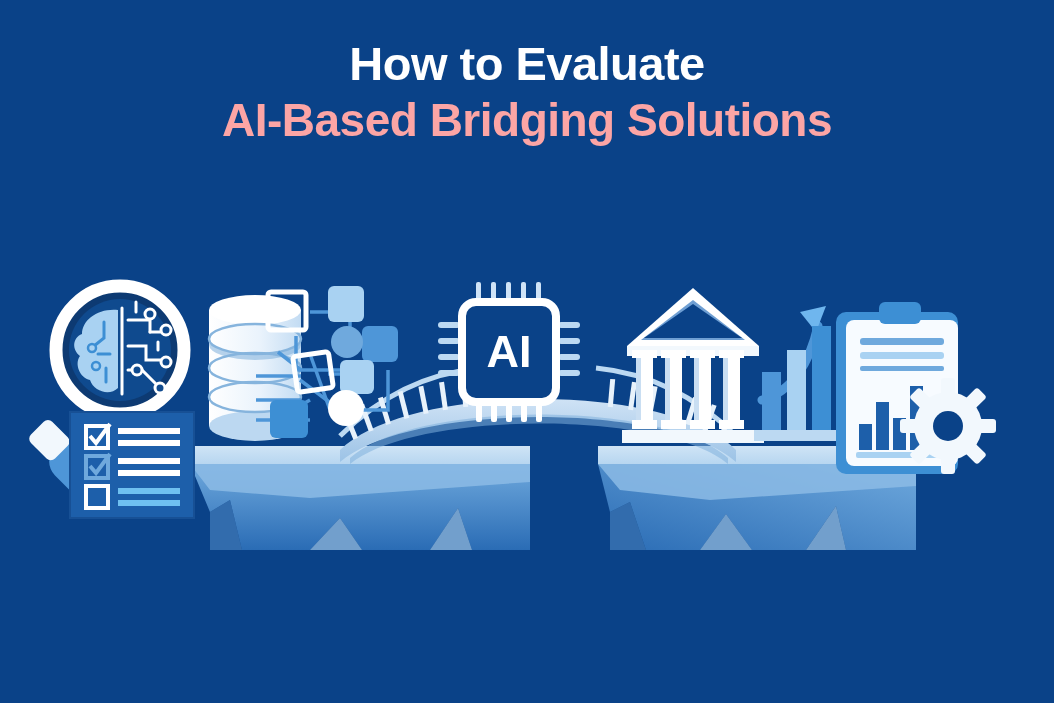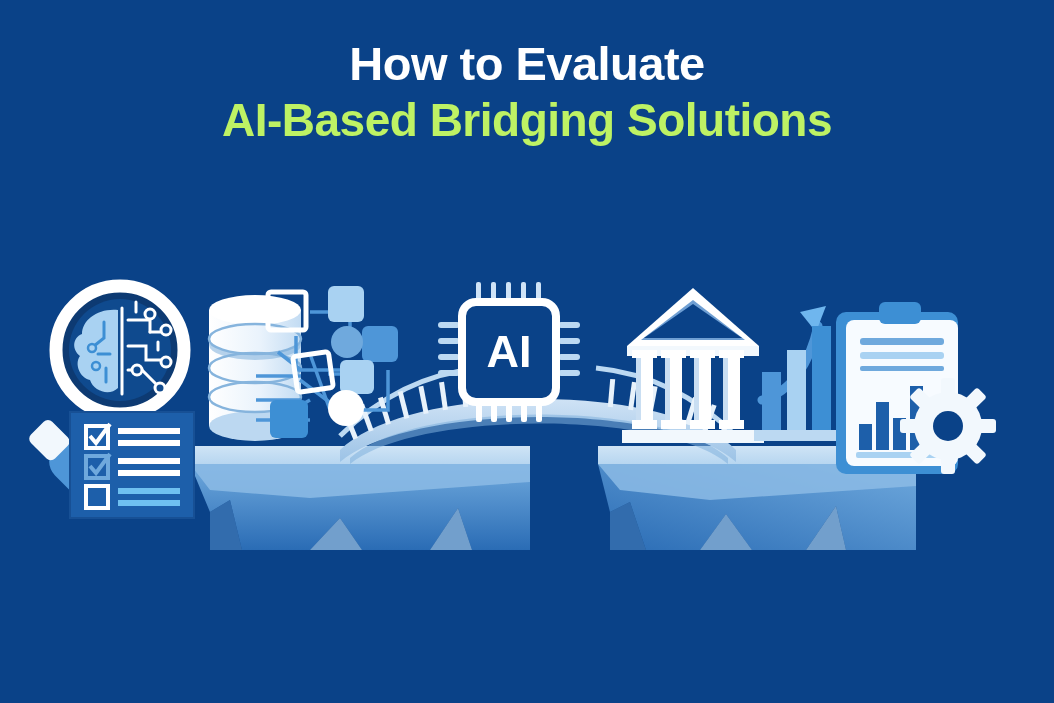--- a/index.html
+++ b/index.html
@@ -25,21 +25,21 @@
     font-size:47px;
     font-weight:bold;
     color:#ffffff;
     letter-spacing:-0.5px;
     line-height:1.18;
   }
   .title-line2 {
     display:block;
     font-size:46px;
     font-weight:bold;
-    color:#bef264;
+    color:#fca5a5;
     letter-spacing:-0.5px;
     line-height:1.3;
   }
   #scene { position:absolute; left:10px; top:250px; width:1054px; height:300px; }
   svg { display:block; }
 </style>
 </head>
 <body>
 
 <div id="banner">

